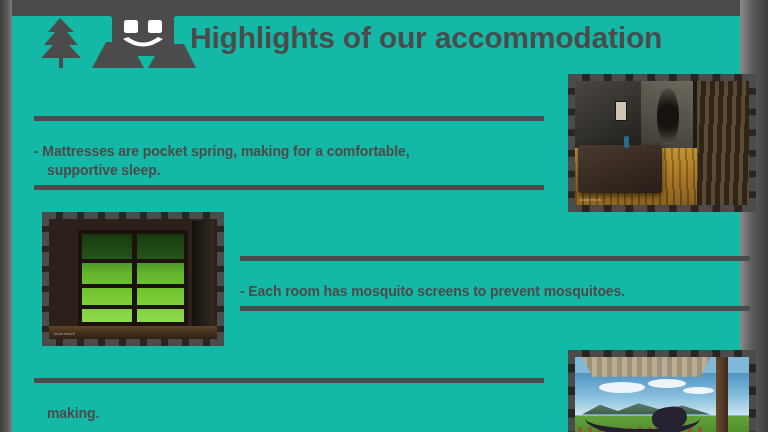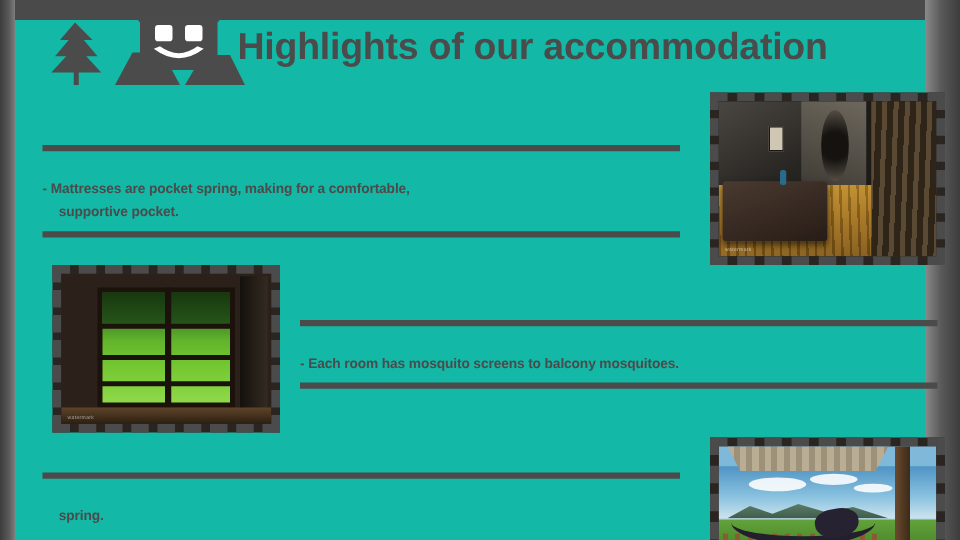--- a/index.html
+++ b/index.html
@@ -49,21 +49,21 @@
   
   .bullet-block{ position:absolute; }
   .rule{
     height:5px;
     background:#4b4b4b;
     width:100%;
   }
   .rule.top{ margin-bottom:7px; }
   .rule.bottom{ margin-top:5px; }
   .bullet-text{
-    font-size:11px;
+    font-size:14px;
     font-weight:bold;
     color:#4b4b4b;
     line-height:19px;
     letter-spacing:-0.1px;
     padding-left:2px;
     text-indent:-2px;
     margin-top:21px;
   }
   .bullet-text .cont{ display:block; padding-left:11px; text-indent:0; }
 
@@ -192,37 +192,37 @@
         </svg>
       </div>
 
       <div class="deck-title">Highlights of our accommodation</div>
     </div>
 
     <div class="bullet-block" id="block-mattress">
       <div class="rule top"></div>
       <div class="bullet-text">
         <span>- Mattresses are pocket spring, making for a comfortable,</span>
-        <span class="cont">supportive pocket.</span>
+        <span class="cont">supportive sleep.</span>
       </div>
       <div class="rule bottom"></div>
     </div>
 
     <div class="bullet-block" id="block-screens">
       <div class="rule top"></div>
       <div class="bullet-text">
-        <span>- Each room has mosquito screens to balcony mosquitoes.</span>
+        <span>- Each room has mosquito screens to prevent mosquitoes.</span>
       </div>
       <div class="rule bottom"></div>
     </div>
 
     <div class="bullet-block" id="block-balcony">
       <div class="rule top"></div>
       <div class="bullet-text">
-        <span class="cont">spring.</span>
+        <span class="cont">making.</span>
       </div>
     </div>
 
     <div class="photo" id="photo-bedroom">
       <div class="inner">
         <div class="bed-scene">
           <div class="bed-wall-l"></div>
           <div class="bed-wall-b"></div>
           <div class="bed-door"></div>
           <div class="bed-floor"></div>

